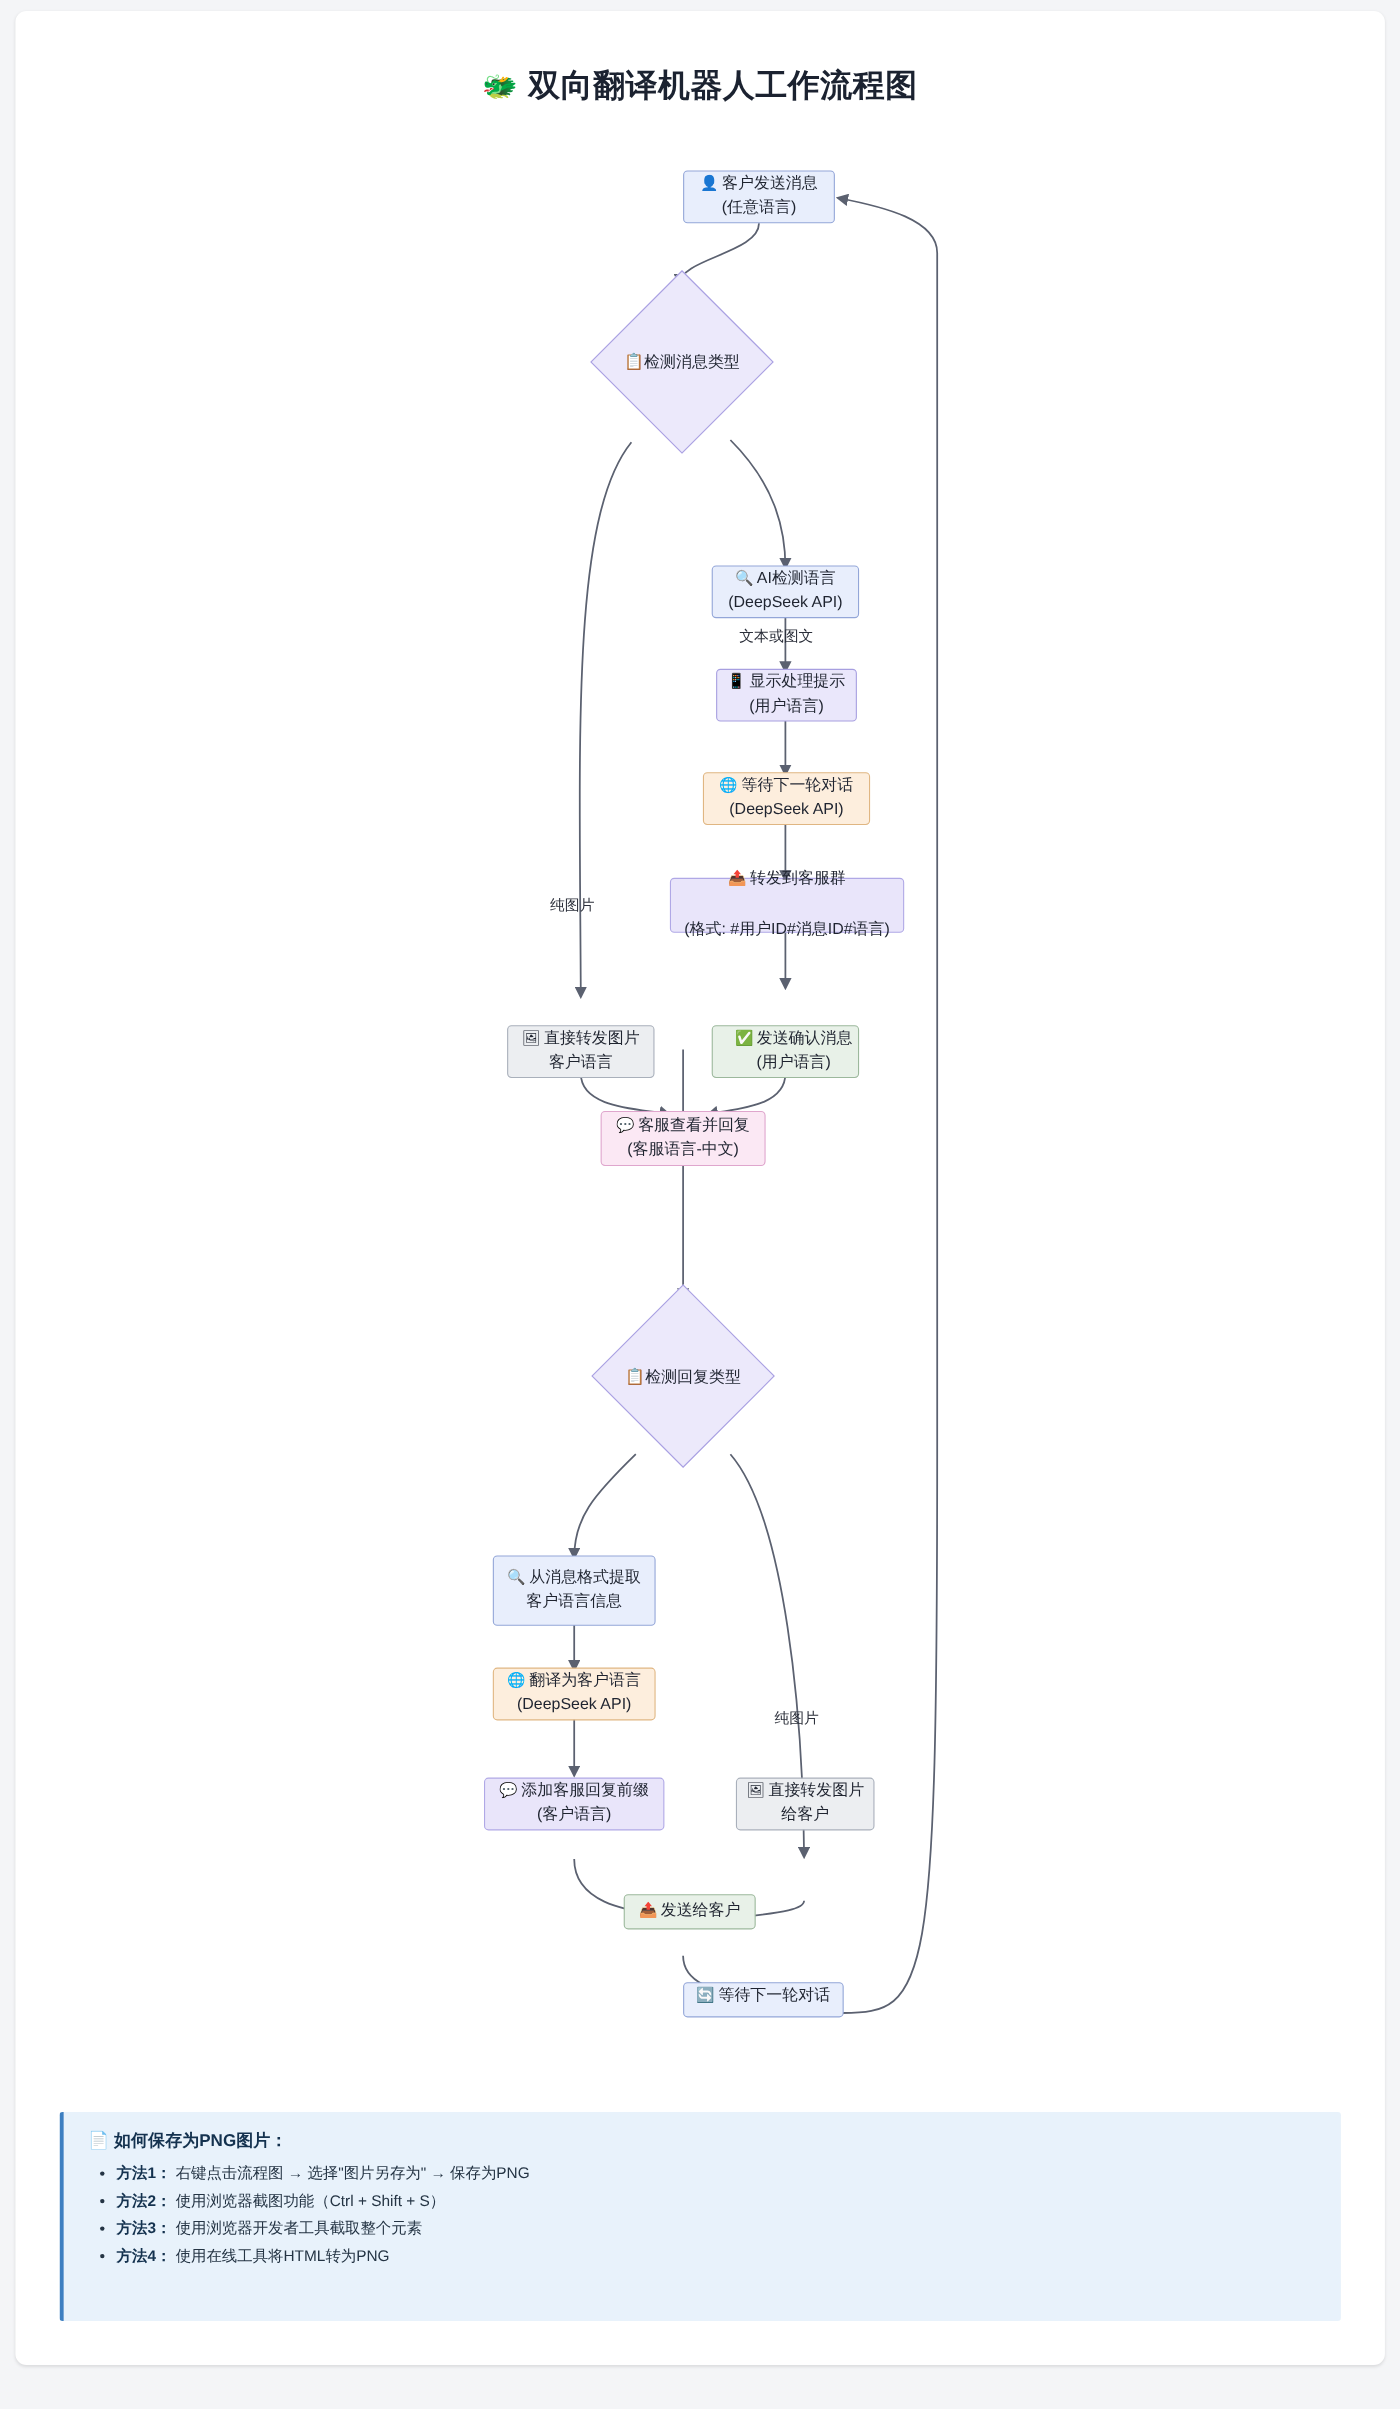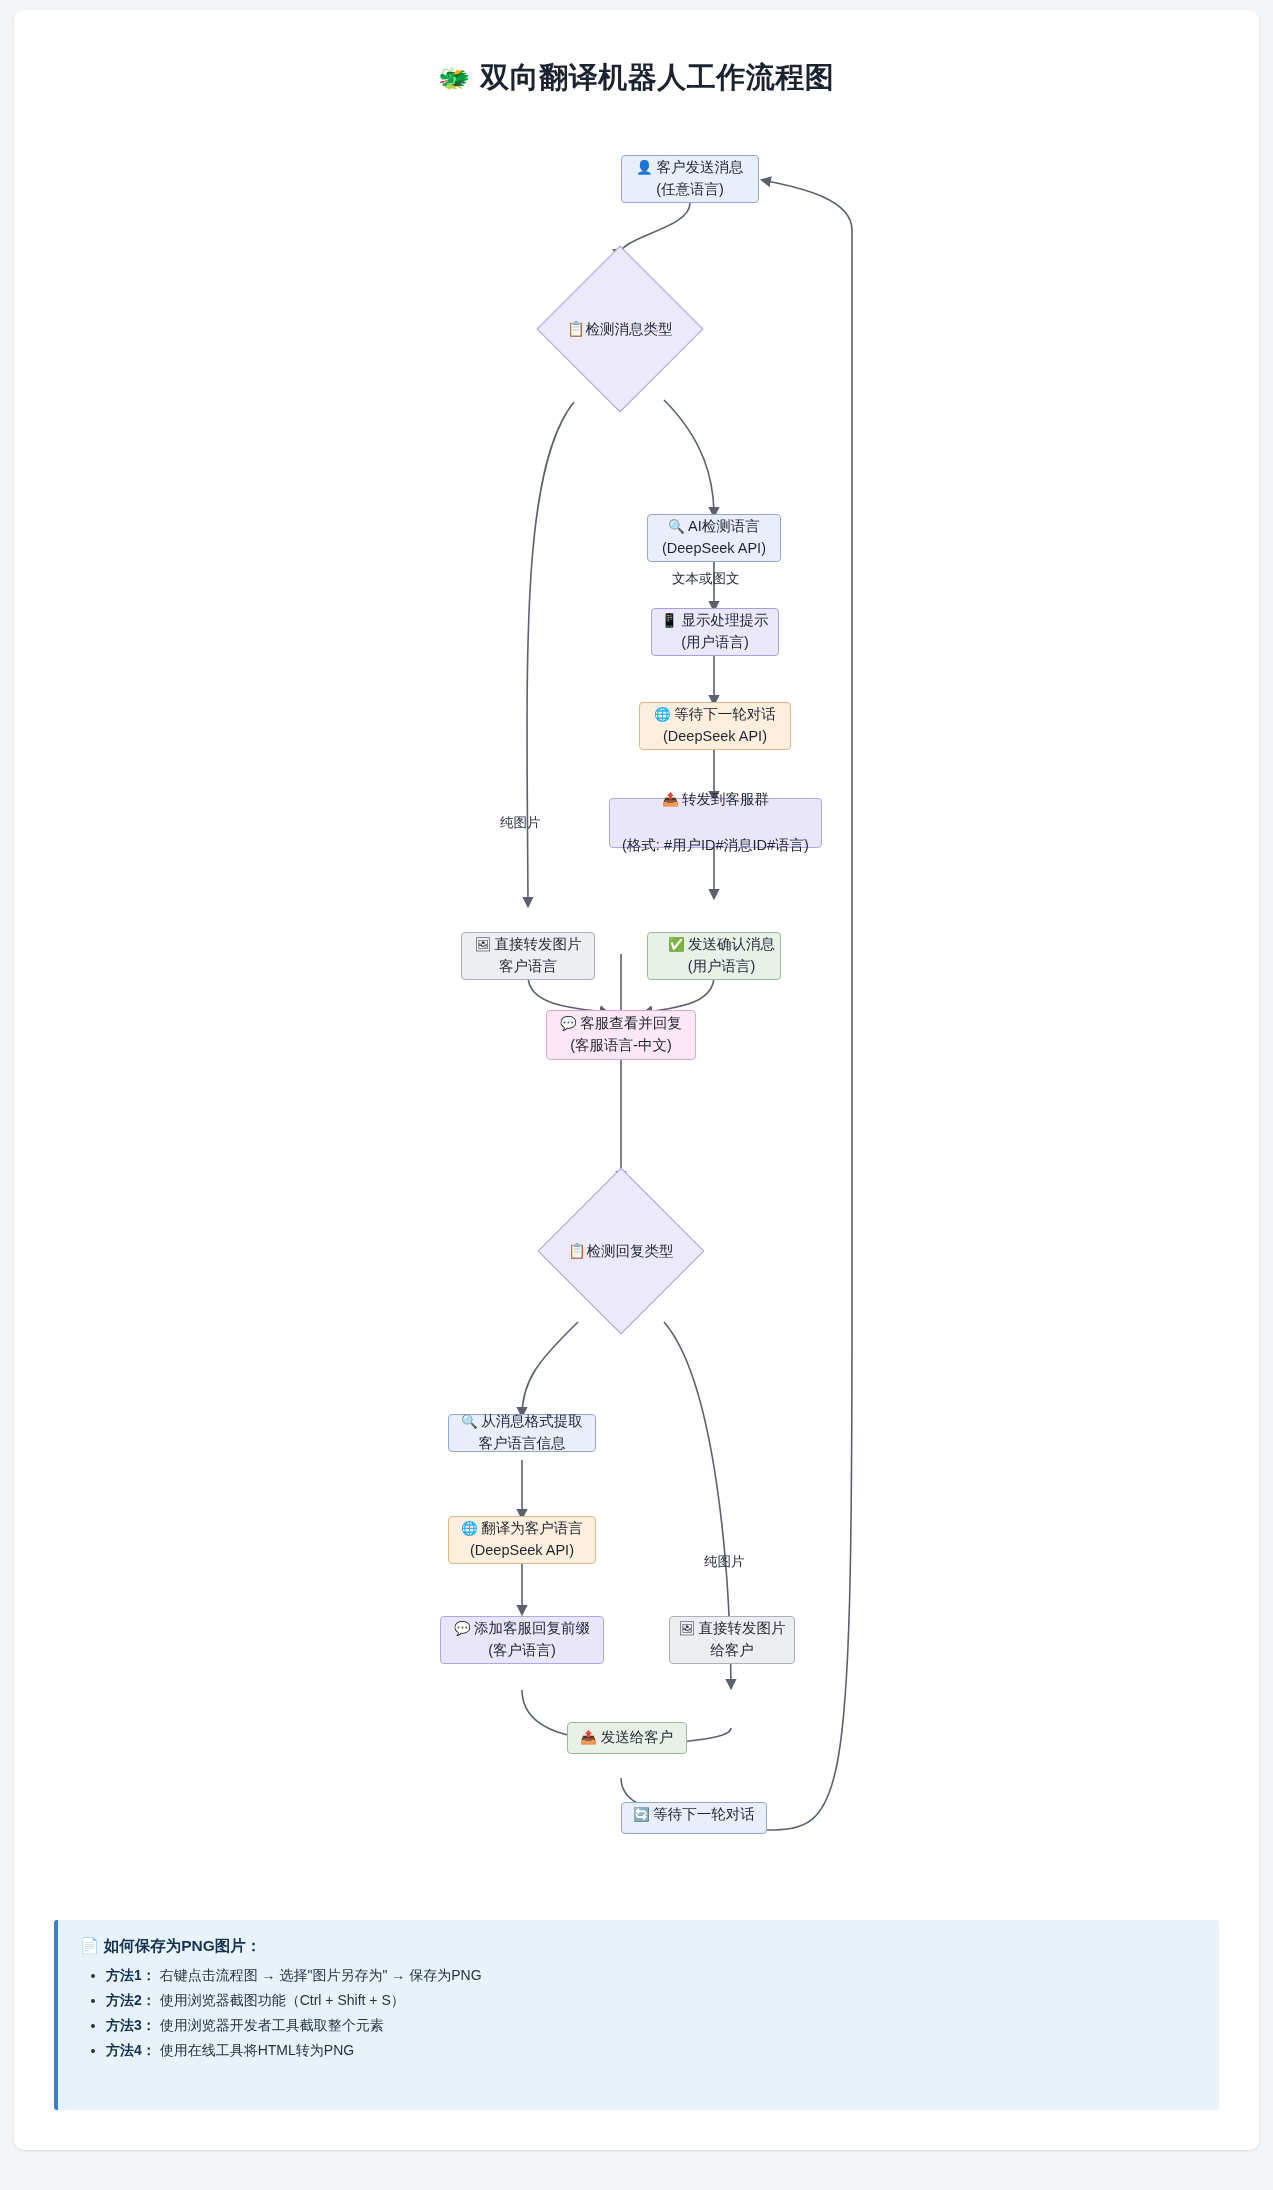--- a/index.html
+++ b/index.html
@@ -225,21 +225,21 @@
     </div>
 
     <div class="diamond" style="left:548px; top:1082px; width:118px; height:118px;"></div>
     <div class="diamond-label" style="left:532px; top:1132px; width:150px;">
       <span class="ic">📋</span><span>检测回复类型</span>
     </div>
 
     <div class="edge-label" style="left:463px; top:1305px;"><span>文本或图文</span></div>
     <div class="edge-label" style="left:690px; top:1443px;"><span>纯图片</span></div>
 
-    <div class="node c-blue" style="left:434px; top:1304px; width:148px; height:38px;">
+    <div class="node c-blue" style="left:434px; top:1304px; width:148px; height:64px;">
       <span class="l1">
         <span class="ic">🔍</span><span>从消息格式提取</span>
       </span>
       <span class="l2">客户语言信息</span>
     </div>
 
     <div class="node c-orange" style="left:434px; top:1406px; width:148px; height:48px;">
       <span class="l1">
         <span class="ic">🌐</span><span>翻译为客户语言</span>
       </span>

